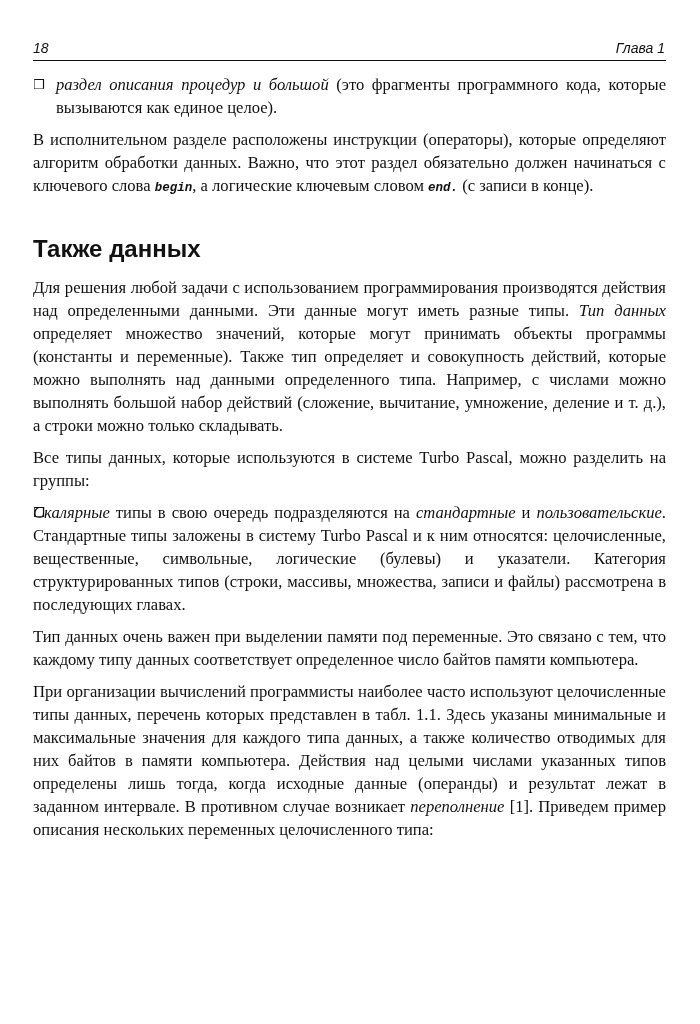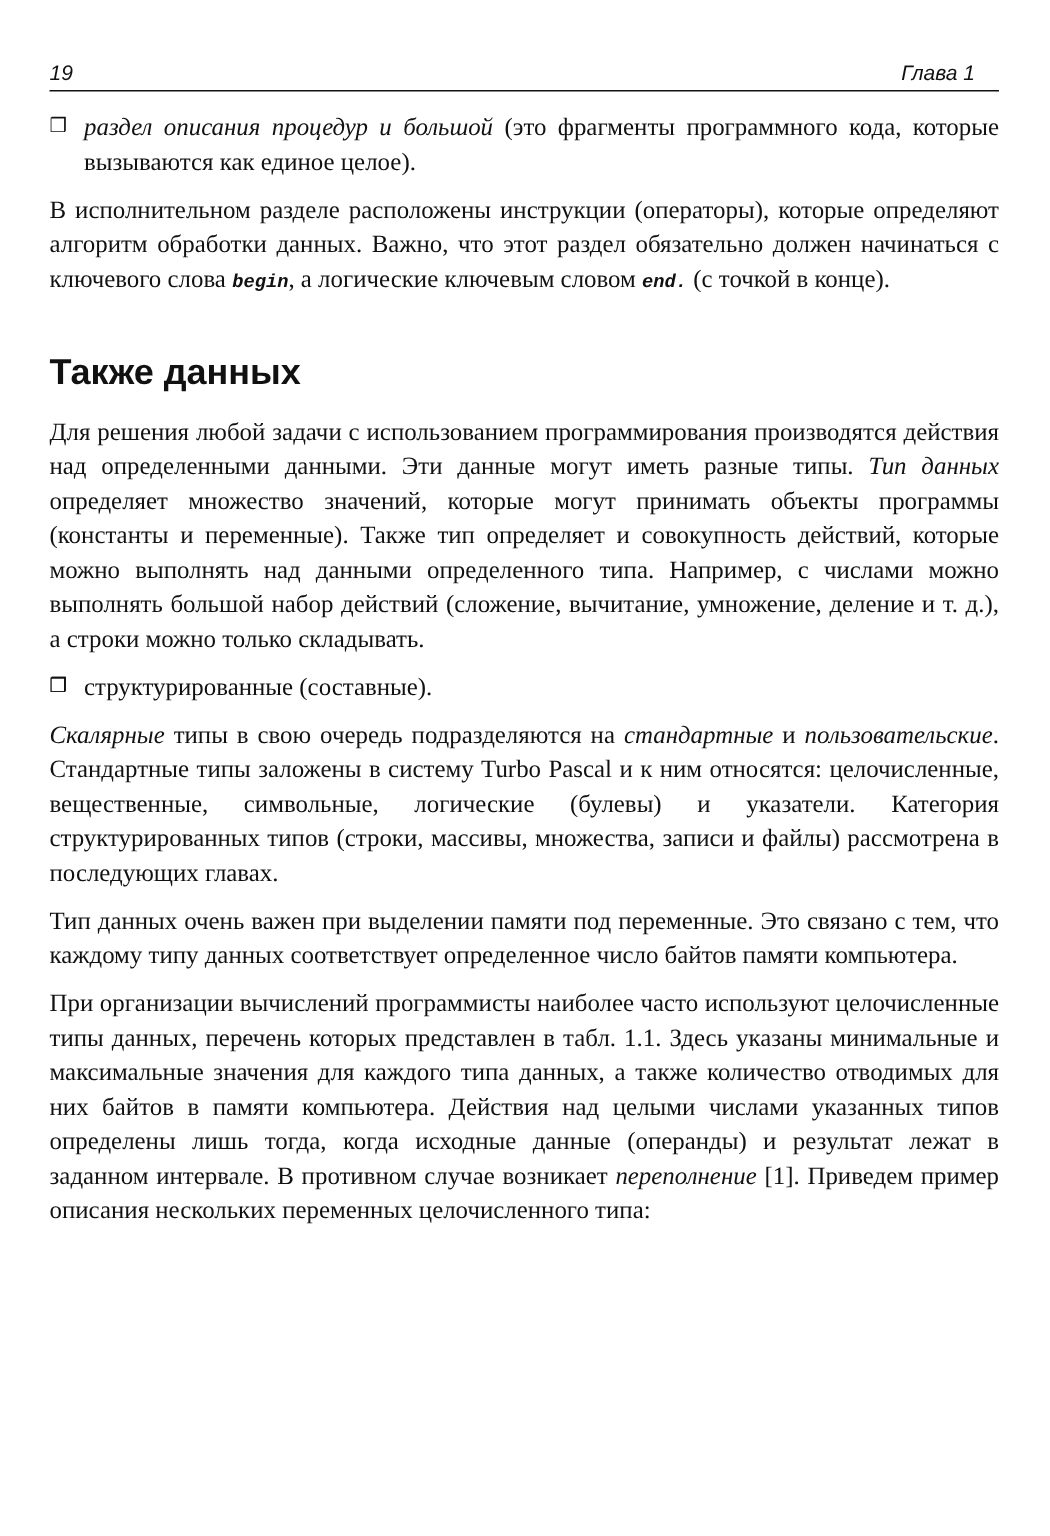--- a/index.html
+++ b/index.html
@@ -1,57 +1,57 @@
 <!DOCTYPE html>
 <html><head>
 <meta charset="utf-8">
 <style>
   html, body { margin: 0; padding: 0; background: #ffffff; }
   body { width: 700px; height: 1024px; position: relative; overflow: hidden; color: #111; }
   .page { position: absolute; left: 33px; top: 36px; width: 633px; }
   .header { position: relative; height: 24px; border-bottom: 1.5px solid #111; font-family: "Liberation Sans", sans-serif; font-style: italic; font-size: 14px; }
   .header .num { position: absolute; left: 0; top: 4px; }
-  .header .chap { position: absolute; right: 16px; top: 4px; }
+  .header .chap { position: absolute; right: 1px; top: 4px; }
   .body { font-family: "Liberation Serif", serif; font-size: 16.6px; line-height: 23px; text-align: justify; }
   p { margin: 0; }
   .bullet { position: relative; padding-left: 23px; }
   .bullet .box { position: absolute; left: 0; top: 0; font-family: "DejaVu Sans", sans-serif; font-size: 13px; }
   .code { font-family: "Liberation Mono", monospace; font-size: 12.5px; font-weight: bold; font-style: italic; }
   h2 { font-family: "Liberation Sans", sans-serif; font-weight: bold; font-size: 24px; margin: 0; line-height: 30px; }
   i { font-style: italic; }
 </style>
 </head>
 <body>
 
 <div class="page">
   <div class="header">
-    <span class="num">19</span>
+    <span class="num">18</span>
     <span class="chap">Глава 1</span>
   </div>
 
   <div class="body">
     <p class="bullet" style="margin-top:12px;">
       <span class="box">❒</span>
       <i>раздел описания процедур и большой</i><span> (это фрагменты программного кода, которые вызываются как единое целое).</span>
     </p>
 
-    <p style="margin-top:9px;"><span>В исполнительном разделе расположены инструкции (операторы), которые определяют алгоритм обработки данных. Важно, что этот раздел обязательно должен начинаться с ключевого слова </span><span class="code">begin</span><span>, а логические ключевым словом </span><span class="code">end.</span><span> (с точкой в конце).</span></p>
+    <p style="margin-top:9px;"><span>В исполнительном разделе расположены инструкции (операторы), которые определяют алгоритм обработки данных. Важно, что этот раздел обязательно должен начинаться с ключевого слова </span><span class="code">begin</span><span>, а логические ключевым словом </span><span class="code">end.</span><span> (с записи в конце).</span></p>
 
 
     <h2 style="margin-top:34px;">Также данных</h2>
 
     <p style="margin-top:12px;"><span>Для решения любой задачи с использованием программирования производятся действия над определенными данными. Эти данные могут иметь разные типы. </span><i>Тип данных</i><span> определяет множество значений, которые могут принимать объекты программы (константы и переменные). Также тип определяет и совокупность действий, которые можно выполнять над данными определенного типа. Например, с числами можно выполнять большой набор действий (сложение, вычитание, умножение, деление и т. д.), а строки можно только складывать.</span></p>
 
+    <p style="margin-top:9px;">Все типы данных, которые используются в системе Turbo Pascal, можно разделить на группы:</p>
 
     <p class="bullet" style="margin-top:9px;">
       <span class="box">❒</span>
     </p>
     <p class="bullet" style="margin-top:8px;">
       <span class="box">❒</span>
-      <span>структурированные (составные).</span>
     </p>
 
     <p style="margin-top:9px;"><i>Скалярные</i><span> типы в свою очередь подразделяются на </span><i>стандартные</i><span> и </span><i>пользовательские</i><span>. Стандартные типы заложены в систему Turbo Pascal и к ним относятся: целочисленные, вещественные, символьные, логические (булевы) и указатели. Категория структурированных типов (строки, массивы, множества, записи и файлы) рассмотрена в последующих главах.</span></p>
 
     <p style="margin-top:9px;">Тип данных очень важен при выделении памяти под переменные. Это связано с тем, что каждому типу данных соответствует определенное число байтов памяти компьютера.</p>
 
 
     <p style="margin-top:9px;"><span>При организации вычислений программисты наиболее часто используют целочисленные типы данных, перечень которых представлен в табл. 1.1. Здесь указаны минимальные и максимальные значения для каждого типа данных, а также количество отводимых для них байтов в памяти компьютера. Действия над целыми числами указанных типов определены лишь тогда, когда исходные данные (операнды) и результат лежат в заданном интервале. В противном случае возникает </span><i>переполнение</i><span> [1]. Приведем пример описания нескольких переменных целочисленного типа:</span></p>
   </div>
 </div>

